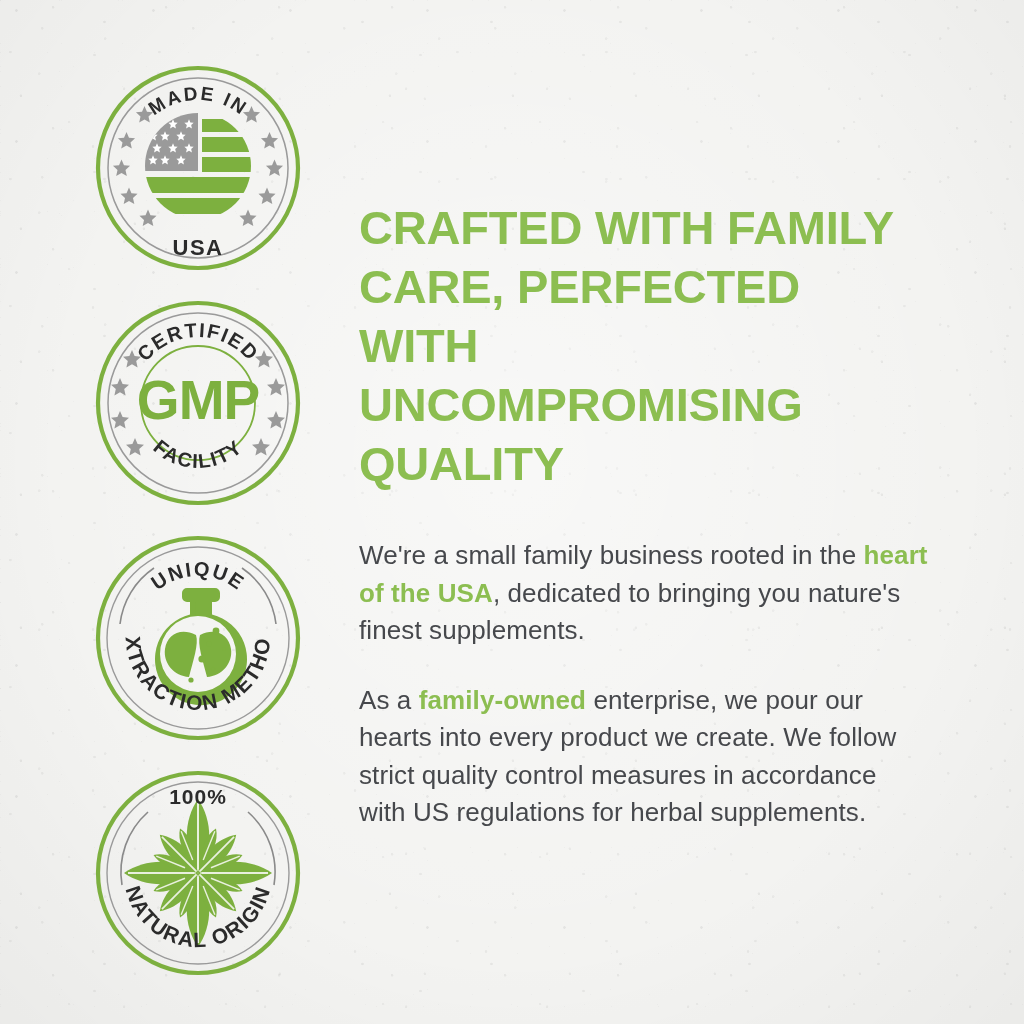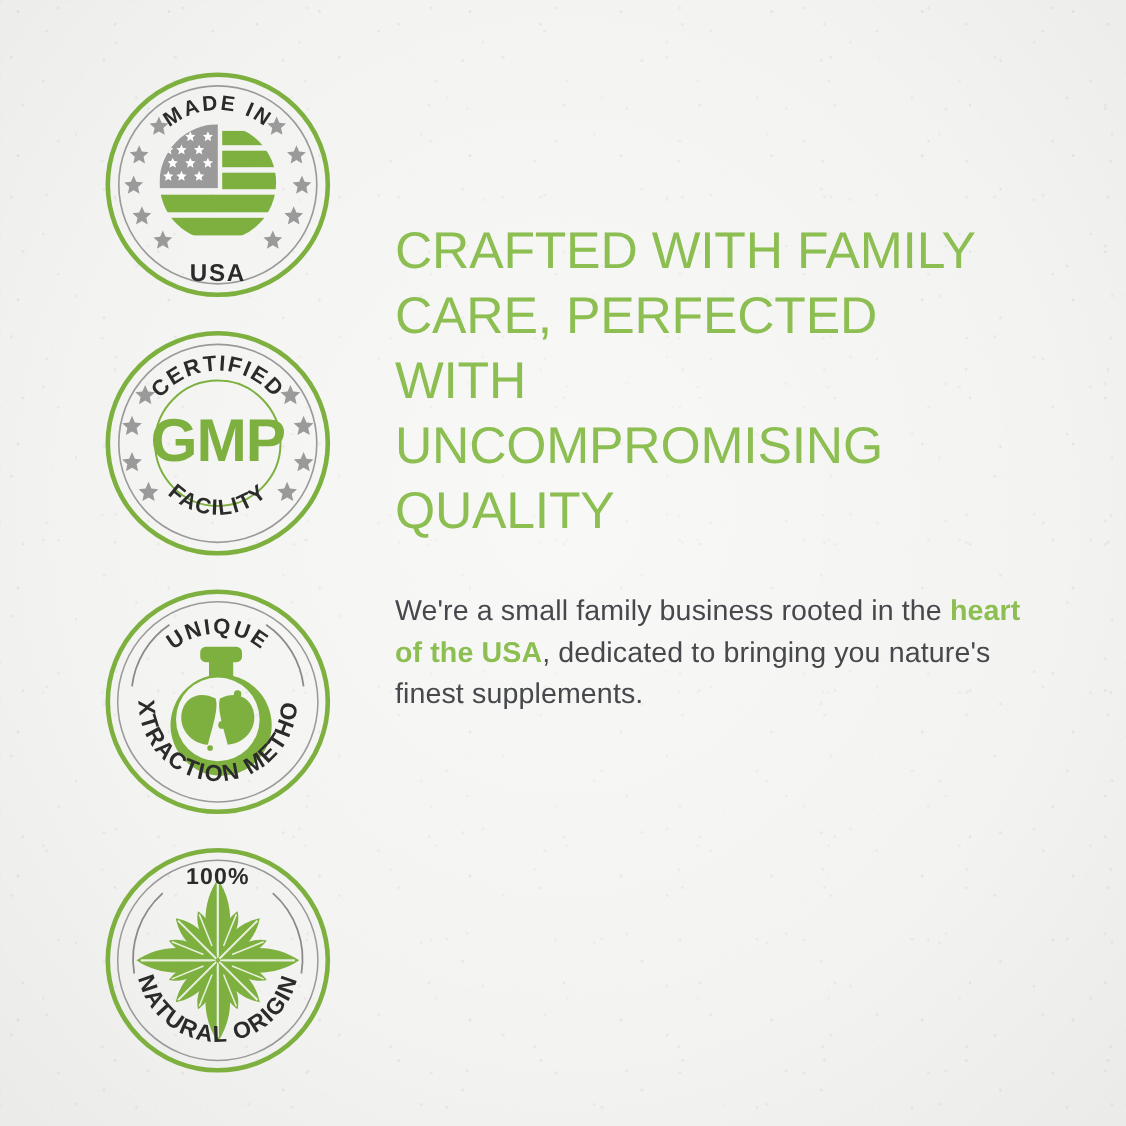--- a/index.html
+++ b/index.html
@@ -82,21 +82,21 @@
 
   
   .content {
     position: absolute;
     left: 359px;
     top: 198px;
     width: 570px;
   }
   .headline {
     font-family: "Liberation Sans", sans-serif;
-    font-weight: normal;
+    font-weight: bold;
     font-size: 47px;
     line-height: 59px;
     letter-spacing: -0.2px;
     color: #8cbe51;
     margin: 0 0 44px 0;
     text-transform: uppercase;
   }
   .para {
     font-family: "Liberation Sans", sans-serif;
     font-weight: 300;
@@ -392,15 +392,18 @@
 
   </div>
 
   <div class="content">
     <h1 class="headline">CRAFTED WITH FAMILY CARE, PERFECTED WITH UNCOMPROMISING QUALITY</h1>
 
     <p class="para">
       <span>We're a small family business rooted in the </span><span class="hl">heart of the USA</span><span>, dedicated to bringing you nature's finest supplements.</span>
     </p>
 
+    <p class="para">
+      <span>As a </span><span class="hl">family-owned</span><span> enterprise, we pour our hearts into every product we create. We follow strict quality control measures in accordance with US regulations for herbal supplements.</span>
+    </p>
   </div>
 
 </div>
 
 </body></html>

